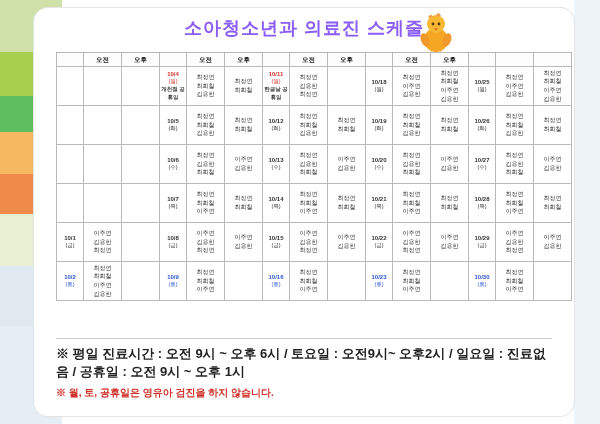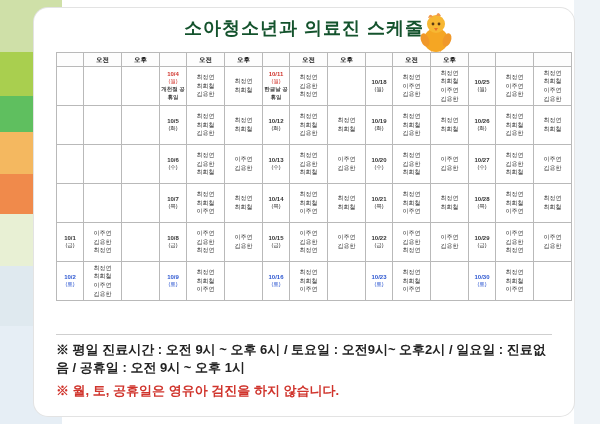--- a/index.html
+++ b/index.html
@@ -30,21 +30,21 @@
   .card{
     position:absolute;
     left:34px;top:8px;width:540px;height:408px;
     background:#ffffff;
     border-radius:14px;
     box-shadow:0 0 0 1px #e3e3e3;
   }
   .title{
     position:absolute;left:0;right:0;top:8px;
     text-align:center;
-    font-size:18px;font-weight:bold;color:#14532d;
+    font-size:18px;font-weight:bold;color:#8b5cf6;
     letter-spacing:1px;
   }
   .chick{
     position:absolute;right:118px;top:2px;width:40px;height:44px;
   }
   .tablewrap{
     position:absolute;left:22px;top:44px;width:498px;
   }
   table.sched{
     border-collapse:collapse;
@@ -75,21 +75,21 @@
   .date-cell .dow{font-size:5.5px;font-weight:normal;}
   .date-cell .note{font-size:5.5px;color:#444;}
   .names{font-size:6px;line-height:1.55;}
   .red{color:#d0342c;}
   .sat{color:#2c56d0;}
 
   .footer{
     position:absolute;left:22px;right:22px;bottom:16px;
   }
   .f1{font-size:13px;font-weight:bold;color:#222;margin-bottom:5px;}
-  .f2{font-size:13px;font-weight:bold;color:#d0342c;}
+  .f2{font-size:10px;font-weight:bold;color:#d0342c;}
   .hr{border-top:1px solid #cfcfcf;margin:4px 0 6px 0;}
 </style>
 </head>
 <body>
 
 <div class="deco">
   <div class="blk b1"></div>
     <div class="blk b2"></div>
     <div class="blk b3"></div>
   <div class="blk b4"></div>

